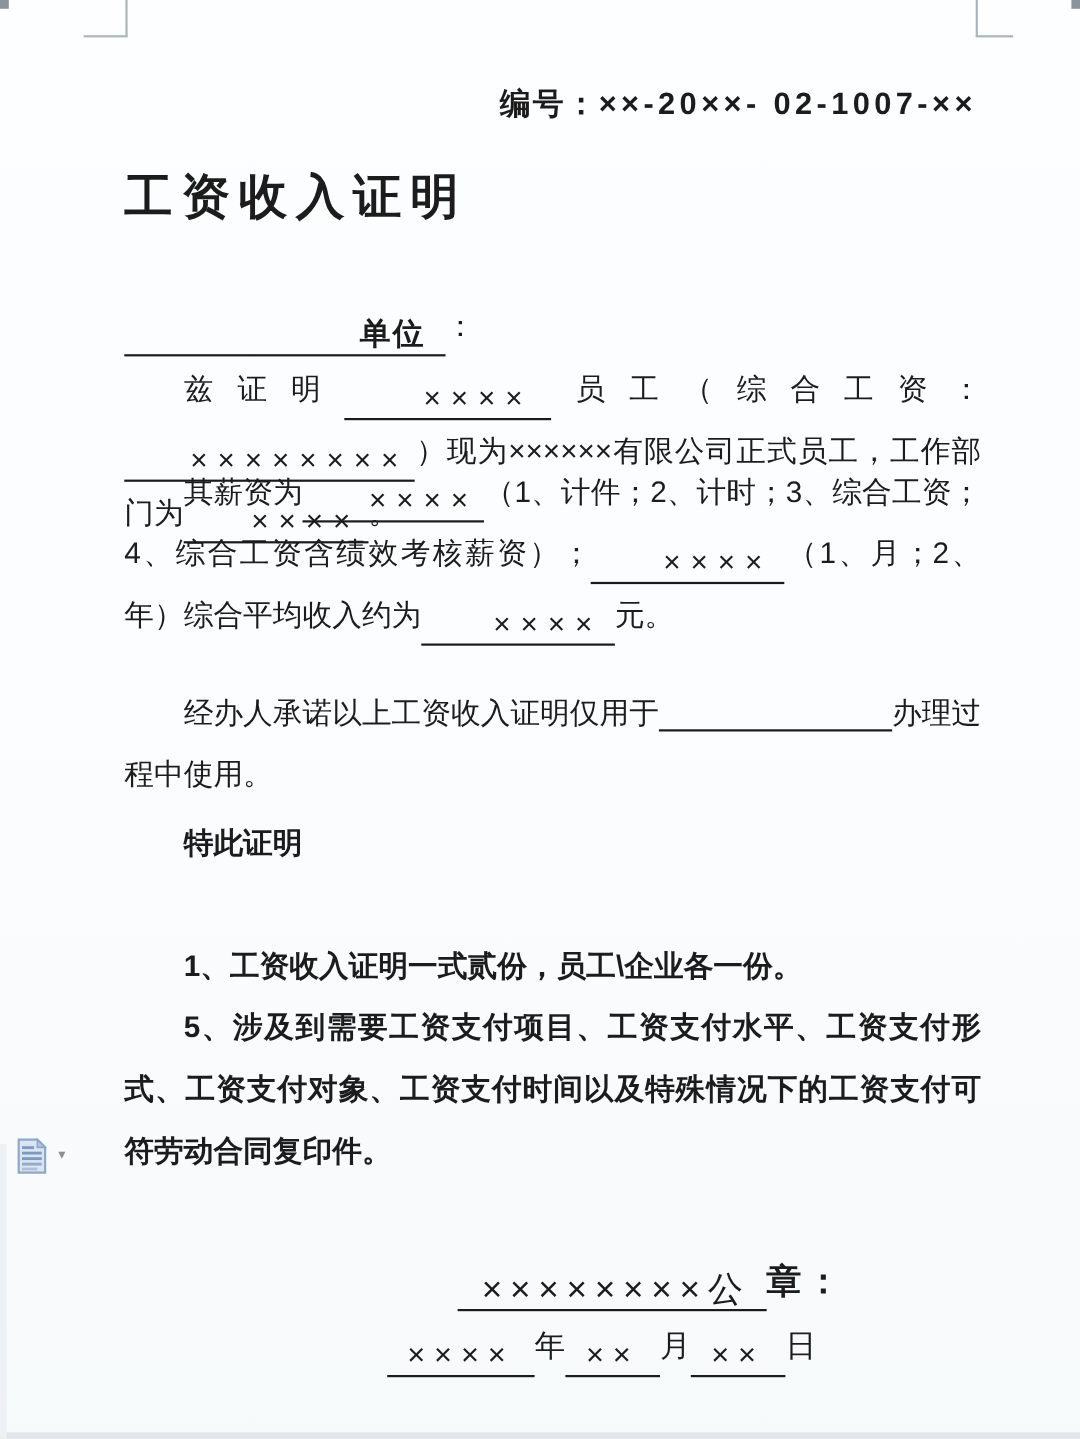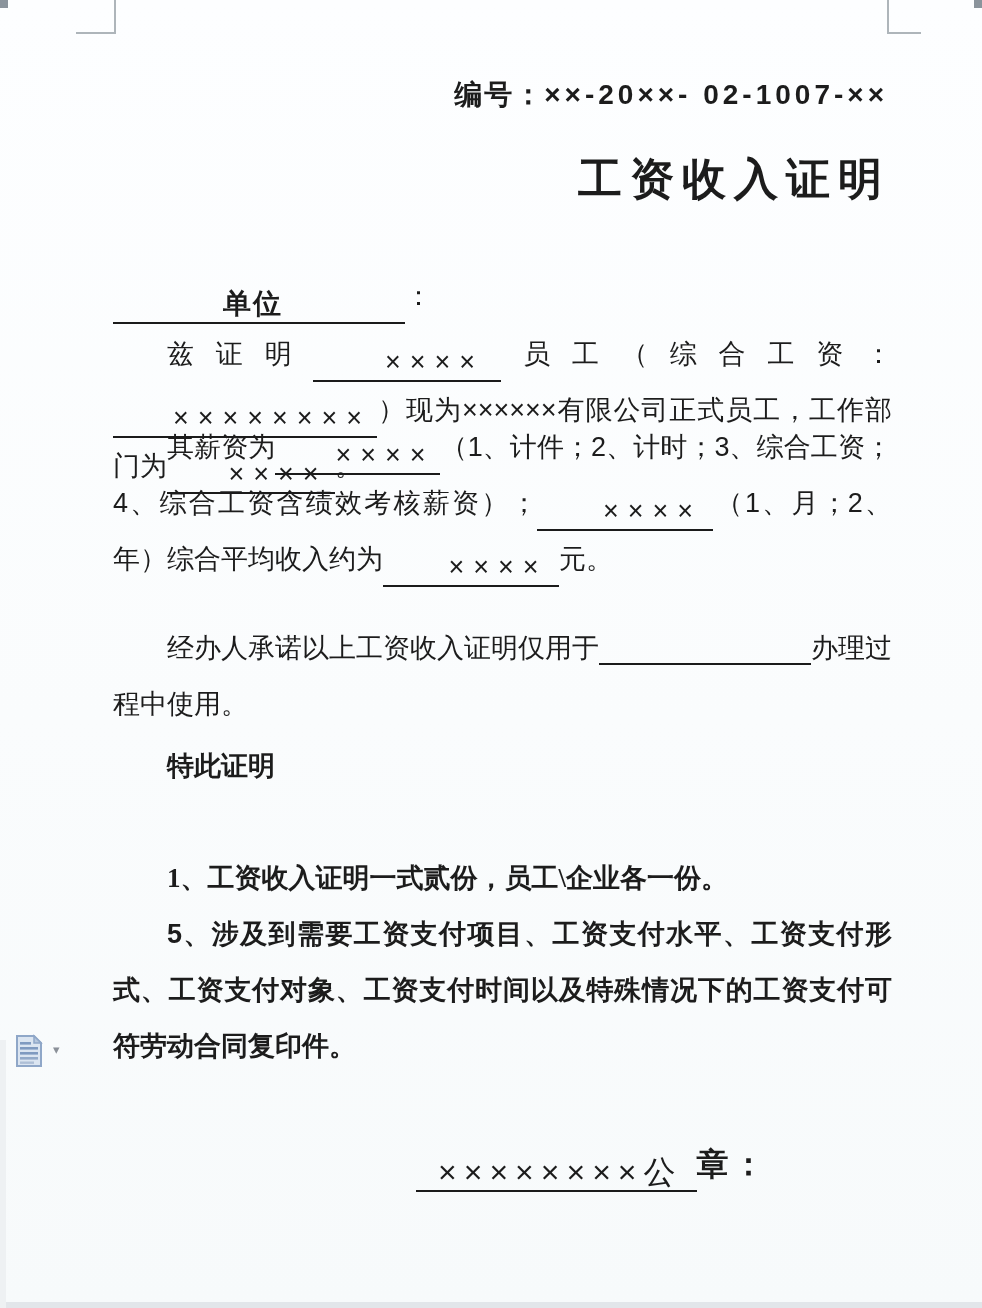--- a/index.html
+++ b/index.html
@@ -25,51 +25,51 @@
   .crop.tl-h{left:76px;top:32px;width:40px;height:2px;}
   .crop.tr-v{left:887px;top:0;width:2px;height:33px;}
   .crop.tr-h{left:887px;top:32px;width:34px;height:2px;}
 
   .docnum{
     position:absolute;top:46px;right:94px;
     font-size:28px;font-weight:700;letter-spacing:2px;white-space:nowrap;margin-top:30px;
   }
   .docnum .num{letter-spacing:4px;}
   .doc-title{
-    position:absolute;top:150px;left:113px;width:777px;text-align:right;
+    position:absolute;top:150px;left:113px;width:777px;text-align:left;
     font-family:"Liberation Serif","DejaVu Serif",serif;
     font-size:44px;font-weight:700;letter-spacing:8px;white-space:nowrap;
   }
   .flow{
     position:absolute;left:113px;width:779px;
     font-size:27px;line-height:56px;text-align:justify;
   }
   .indent{text-indent:54px;}
   .bold{font-weight:700;}
   .blk{
     display:inline-block;height:40px;line-height:40px;vertical-align:-8px;
     border-bottom:2px solid #1b1b1b;text-align:center;
     letter-spacing:9px;padding:0 6px;box-sizing:border-box;white-space:nowrap;
   }
   .salutation{top:268px;}
-  .salutation .blk{width:292px;text-align:center;letter-spacing:2px;padding-right:18px;}
+  .salutation .blk{width:292px;text-align:right;letter-spacing:2px;padding-right:18px;}
   .salutation .unit{font-weight:700;font-size:28px;}
   .para1{top:326px;}
   .para1 .b1{min-width:188px;}
   .para1 .b2{min-width:232px;}
   .para1 .b3{min-width:168px;}
   .para2{top:419px;}
   .para2 .b1{min-width:152px;}
   .para2 .b2{min-width:176px;}
   .para2 .b3{min-width:176px;}
   .para3{top:620px;}
   .para3 .b-empty{width:212px;}
   .hereby{top:738px;}
   .remarks{top:794px;}
-  .note1{top:850px;font-family:Liberation Serif, serif;}
+  .note1{top:850px;}
   .note2{top:906px;}
   .stamp-line{
     position:absolute;left:416px;top:1140px;
     font-size:32px;line-height:48px;white-space:nowrap;
   }
   .stamp-line .blk{letter-spacing:7px;padding:0 14px 0 22px;}
   .stamp-line .lbl{font-weight:700;letter-spacing:4px;}
   .date-line{
     position:absolute;left:352px;top:1200px;
     font-size:28px;line-height:48px;white-space:nowrap;
@@ -113,20 +113,21 @@
 
   <div class="flow indent para3"><span>经办人承诺以上工资收入证明仅用于</span><span class="blk b-empty"></span><span>办理过程中使用。</span></div>
 
 
   <div class="flow indent bold note1">1、工资收入证明一式贰份，员工\企业各一份。</div>
 
   <div class="flow indent bold note2">5、涉及到需要工资支付项目、工资支付水平、工资支付形式、工资支付对象、工资支付时间以及特殊情况下的工资支付可符劳动合同复印件。</div>
 
   <div class="stamp-line"><span class="blk">××××××××公</span><span class="lbl">章：</span></div>
 
+  <div class="date-line"><span class="blk y">××××</span><span>年</span><span class="blk m">××</span><span>月</span><span class="blk d">××</span><span>日</span></div>
 
   <div class="float-widget">
     <span>
       <svg width="32" height="36" viewBox="0 0 32 36">
         <path d="M4 3 h17 l7 7 v23 h-24 z" fill="#dbe5f1" stroke="#8fa7c8" stroke-width="2"></path>
         <path d="M21 3 v7 h7 z" fill="#b4c6dd" stroke="#8fa7c8" stroke-width="1.5"></path>
         <rect x="7" y="9" width="11" height="2.6" fill="#7f9ac0"></rect>
         <rect x="7" y="14" width="18" height="2.6" fill="#7f9ac0"></rect>
         <rect x="7" y="19" width="18" height="2.6" fill="#7f9ac0"></rect>
         <rect x="7" y="24" width="18" height="2.6" fill="#93aac9"></rect>

